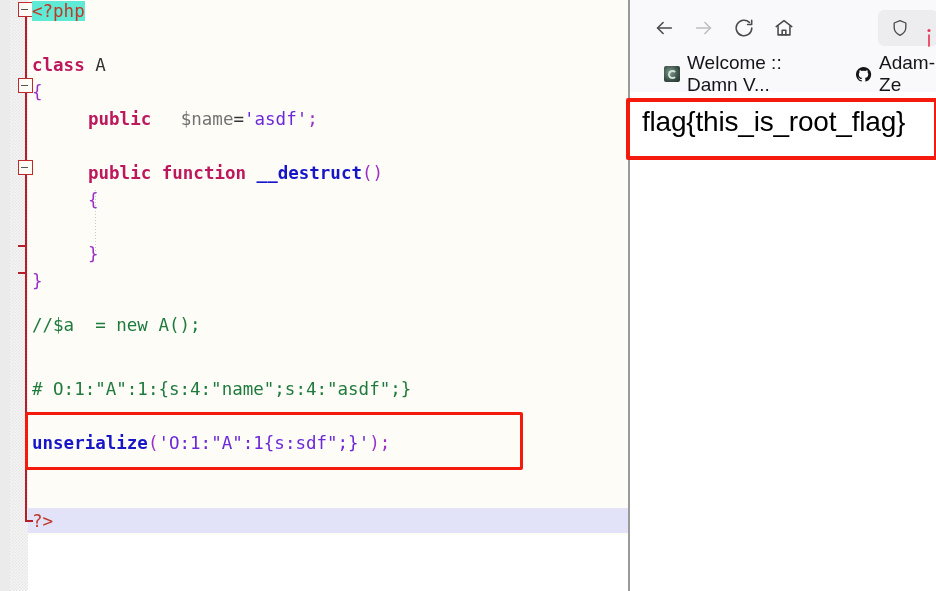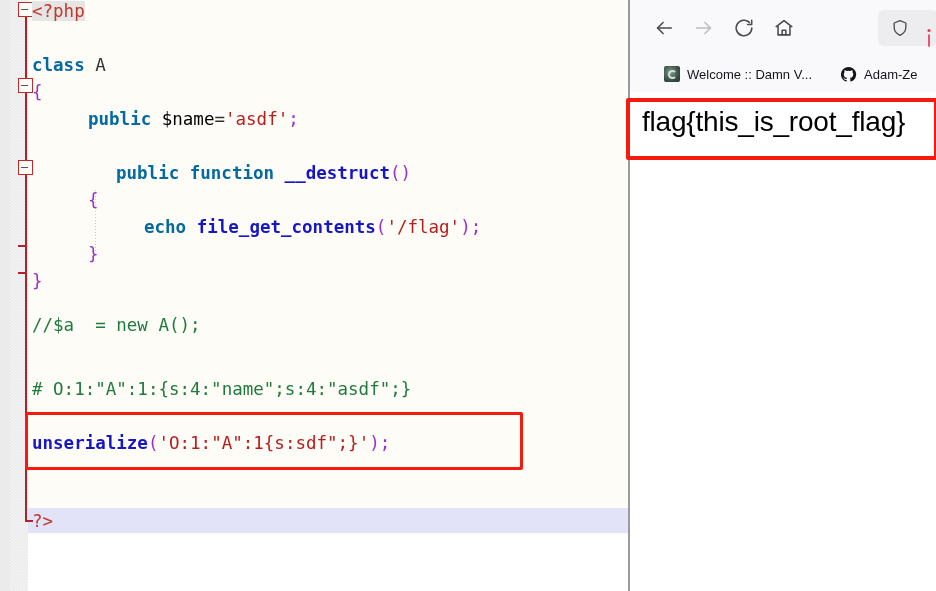--- a/index.html
+++ b/index.html
@@ -53,26 +53,26 @@
   
   .code{
     position:absolute;left:0;top:0;width:600px;
     font-family:"DejaVu Sans Mono","Liberation Mono",monospace;
     font-size:17.5px;line-height:27px;white-space:pre;
   }
   .line{position:absolute;left:4px;height:27px;white-space:pre;}
   .curline{
     position:absolute;left:0px;top:508px;width:600px;height:25px;background:#e2e2f8;
   }
-  .phptag{color:#c0392b;background:#e5e5e5;}
-  .kw{color:#0369a1;font-weight:bold;}
+  .phptag{color:#c0392b;background:#5eead4;}
+  .kw{color:#be185d;font-weight:bold;}
   .fn{color:#1616c8;font-weight:bold;}
-  .var{color:#000000;}
+  .var{color:#737373;margin-left:19px;}
   .plain{color:#333333;}
-  .str{color:#b91c1c;}
+  .str{color:#6d28d9;}
   .punc{color:#9b30c8;}
   .brace{color:#9b30c8;}
   .cmt{color:#1f7a3d;font-style:normal;}
   .cmt2{color:#1f7a3d;}
   .ident{color:#333333;}
 
   .indent-guide{
     position:absolute;width:1px;
     background-image:linear-gradient(to bottom,#c9c9c9 50%,transparent 50%);
     background-size:1px 3px;
@@ -102,21 +102,21 @@
   .urlbox{
     position:absolute;right:-2px;top:10px;height:36px;width:60px;
     background:#ededf0;border-radius:6px;display:flex;align-items:center;
     padding-left:12px;box-sizing:border-box;gap:10px;
   }
   .bm-bar{
     position:absolute;left:0;top:56px;width:306px;height:36px;
     background:#f9f9fb;display:flex;align-items:center;padding-left:14px;
     box-sizing:border-box;gap:8px;
   }
-  .bm-item{display:flex;align-items:center;gap:7px;font-size:13px;color:#15141a;padding-left:20px;}
+  .bm-item{display:flex;align-items:center;gap:7px;font-size:19px;color:#15141a;padding-left:20px;}
   .bm-fav{
     width:16px;height:16px;border-radius:2px;flex:none;
     background:radial-gradient(circle at 40% 40%,#7e9c8f 0%,#3b4f46 60%,#22302a 100%);
     display:flex;align-items:center;justify-content:center;
   }
   .bm-fav .ring{
     width:9px;height:9px;border:2px solid #cfe3d8;border-radius:50%;
     border-right-color:transparent;box-sizing:border-box;
   }
   .gh{width:17px;height:17px;flex:none;}
@@ -161,25 +161,24 @@
     <div class="code" style="left:28px;">
 
       <div class="line" style="top:-2px;"><span class="phptag">&lt;?php</span></div>
 
       <div class="line" style="top:52px;"><span class="kw">class</span><span class="plain"> </span><span class="ident">A</span></div>
 
       <div class="line" style="top:79px;"><span class="brace">{</span></div>
 
       <div class="line" style="top:106px;left:60px;"><span class="kw">public</span><span class="plain"> </span><span class="var">$name</span><span class="plain">=</span><span class="str">'asdf'</span><span class="punc">;</span></div>
 
-      <div class="line" style="top:160px;left:60px;margin-left:28px;"><span class="kw">public</span><span class="plain"> </span><span class="kw">function</span><span class="plain"> </span><span class="fn">__destruct</span><span class="punc">()</span></div>
+      <div class="line" style="top:160px;left:60px;"><span class="kw">public</span><span class="plain"> </span><span class="kw">function</span><span class="plain"> </span><span class="fn">__destruct</span><span class="punc">()</span></div>
 
       <div class="line" style="top:187px;left:60px;"><span class="brace">{</span></div>
 
-      <div class="line" style="top:214px;left:116px;"><span class="kw">echo</span><span class="plain"> </span><span class="fn">file_get_contents</span><span class="punc">(</span><span class="str">'/flag'</span><span class="punc">)</span><span class="punc">;</span></div>
 
       <div class="line" style="top:241px;left:60px;"><span class="brace">}</span></div>
 
       <div class="line" style="top:268px;"><span class="brace">}</span></div>
 
       <div class="line" style="top:312px;"><span class="cmt">//$a  = new A();</span></div>
 
 
       <div class="line" style="top:376px;"><span class="cmt2"># O:1:"A":1:{s:4:"name";s:4:"asdf";}</span></div>
 

